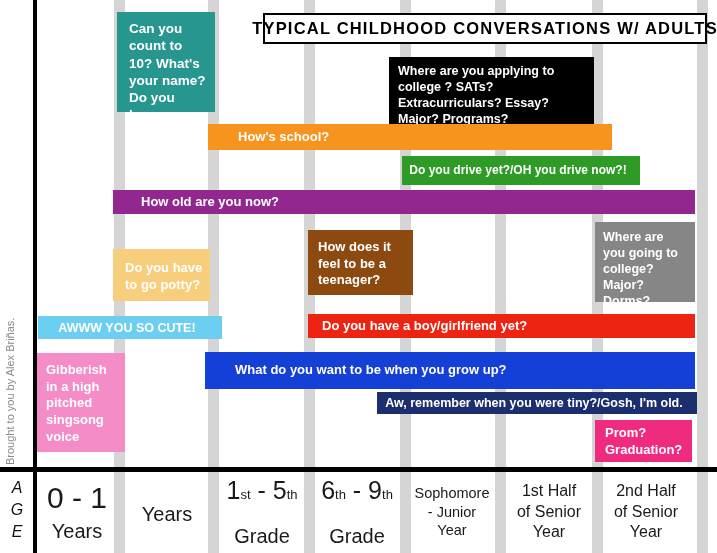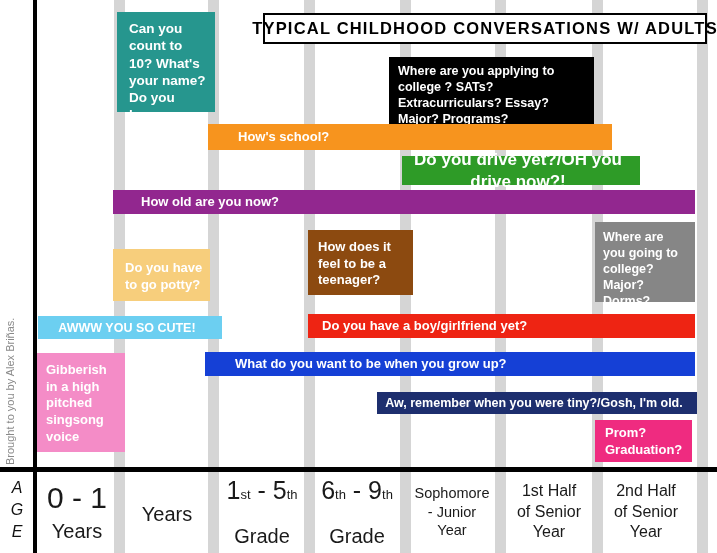--- a/index.html
+++ b/index.html
@@ -40,28 +40,28 @@
       <div class="stripe" style="left: 114px; width: 11px;"></div>
       <div class="stripe" style="left: 208px; width: 11px;"></div>
       <div class="stripe" style="left: 304px; width: 11px;"></div>
       <div class="stripe" style="left: 400px; width: 11px;"></div>
       <div class="stripe" style="left: 495px; width: 11px;"></div>
       <div class="stripe" style="left: 592px; width: 11px;"></div>
       <div class="stripe" style="left: 697px; width: 11px;"></div>
       <div class="bar multi" style="left: 117px; top: 12px; width: 98px; height: 100px; background: rgb(38, 150, 142); color: rgb(255, 255, 255); font-size: 13.5px; padding-left: 12px; padding-right: 6px; padding-top: 8px;">Can you count to 10? What's your name? Do you know your ABCs?</div>
       <div class="bar multi" style="left: 389px; top: 57px; width: 205px; height: 71px; background: rgb(0, 0, 0); color: rgb(255, 255, 255); font-size: 12.5px; padding-left: 9px; padding-right: 6px; padding-top: 6px;">Where are you applying to college ? SATs? Extracurriculars? Essay? Major? Programs?</div>
       <div class="bar" style="left: 208px; top: 124px; width: 404px; height: 26px; background: rgb(247, 148, 30); color: rgb(255, 255, 255); font-size: 13px; padding-left: 30px; padding-right: 6px;">How's school?</div>
-      <div class="bar center" style="left: 402px; top: 156px; width: 238px; height: 29px; background: rgb(46, 155, 39); color: rgb(255, 255, 255); font-size: 17px; padding-left: 0px; padding-right: 6px;">Do you drive yet?/OH you drive now?!</div>
+      <div class="bar center" style="left: 402px; top: 156px; width: 238px; height: 29px; background: rgb(46, 155, 39); color: rgb(255, 255, 255); font-size: 12px; padding-left: 0px; padding-right: 6px;">Do you drive yet?/OH you drive now?!</div>
       <div class="bar" style="left: 113px; top: 190px; width: 582px; height: 24px; background: rgb(146, 39, 143); color: rgb(255, 255, 255); font-size: 13px; padding-left: 28px; padding-right: 6px;">How old are you now?</div>
       <div class="bar multi" style="left: 595px; top: 222px; width: 100px; height: 80px; background: rgb(134, 134, 134); color: rgb(255, 255, 255); font-size: 12.5px; padding-left: 8px; padding-right: 6px; padding-top: 7px;">Where are you going to college? Major? Dorms? Gonna miss home?</div>
       <div class="bar multi" style="left: 308px; top: 230px; width: 105px; height: 65px; background: rgb(140, 74, 16); color: rgb(255, 255, 255); font-size: 13px; padding-left: 10px; padding-right: 6px; padding-top: 9px;">How does it feel to be a teenager?</div>
       <div class="bar multi" style="left: 113px; top: 249px; width: 97px; height: 52px; background: rgb(247, 206, 124); color: rgb(255, 255, 255); font-size: 13px; padding-left: 12px; padding-right: 6px; padding-top: 11px;">Do you have to go potty?</div>
       <div class="bar center" style="left: 38px; top: 316px; width: 184px; height: 23px; background: rgb(108, 207, 241); color: rgb(255, 255, 255); font-size: 12.5px; padding-left: 0px; padding-right: 6px;">AWWW YOU SO CUTE!</div>
       <div class="bar" style="left: 308px; top: 314px; width: 387px; height: 24px; background: rgb(238, 36, 19); color: rgb(255, 255, 255); font-size: 13px; padding-left: 14px; padding-right: 6px;">Do you have a boy/girlfriend yet?</div>
-      <div class="bar" style="left: 205px; top: 352px; width: 490px; height: 24px; background: rgb(21, 64, 214); color: rgb(255, 255, 255); font-size: 13px; padding-left: 30px; padding-right: 6px;">What do you want to be when you grow up?</div>
+      <div class="bar" style="left: 205px; top: 352px; width: 490px; height: 37px; background: rgb(21, 64, 214); color: rgb(255, 255, 255); font-size: 13px; padding-left: 30px; padding-right: 6px;">What do you want to be when you grow up?</div>
       <div class="bar multi" style="left: 37px; top: 353px; width: 88px; height: 99px; background: rgb(244, 140, 199); color: rgb(255, 255, 255); font-size: 13px; padding-left: 9px; padding-right: 6px; padding-top: 9px;">Gibberish in a high pitched singsong voice</div>
       <div class="bar center" style="left: 377px; top: 392px; width: 320px; height: 22px; background: rgb(29, 46, 110); color: rgb(255, 255, 255); font-size: 12.5px; padding-left: 0px; padding-right: 6px;">Aw, remember when you were tiny?/Gosh, I'm old.</div>
       <div class="bar multi" style="left: 595px; top: 420px; width: 97px; height: 42px; background: rgb(239, 43, 128); color: rgb(255, 255, 255); font-size: 13px; padding-left: 10px; padding-right: 6px; padding-top: 5px;">Prom? Graduation?</div>
     </div>
 
   <div class="title-box">
     <span>TYPICAL CHILDHOOD CONVERSATIONS W/ ADULTS</span>
   </div>
 
   <div class="vline"></div>

